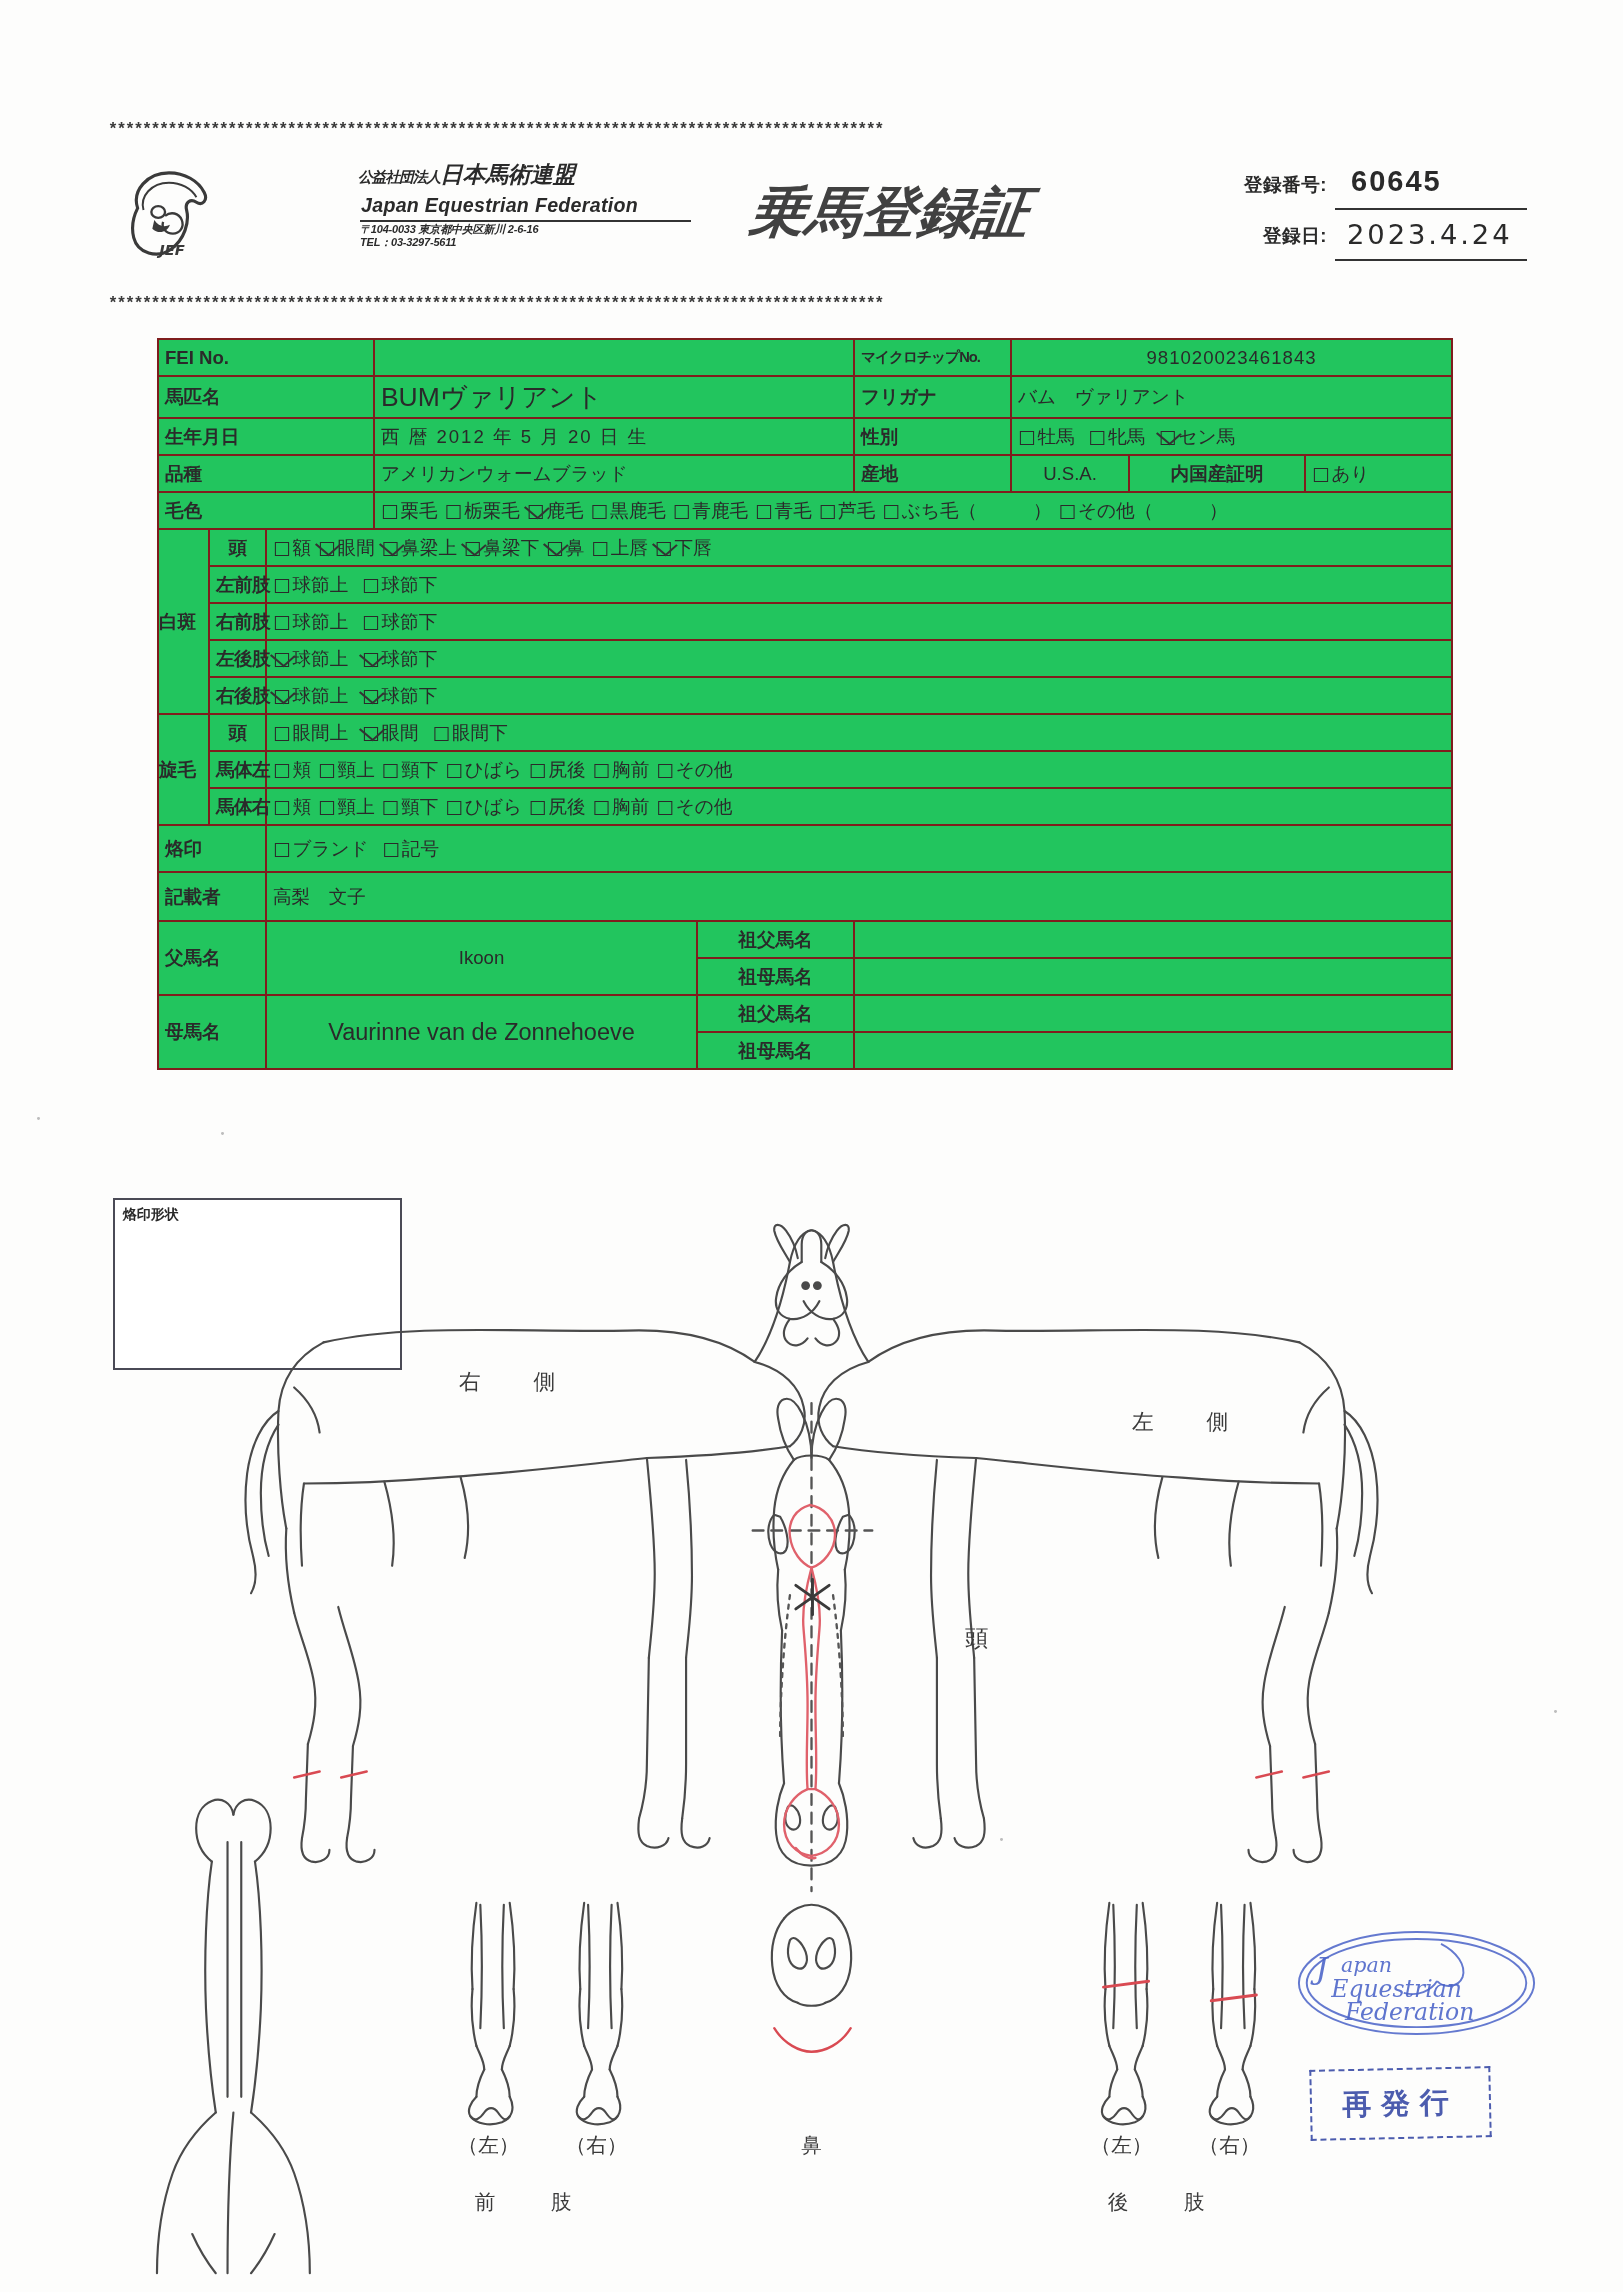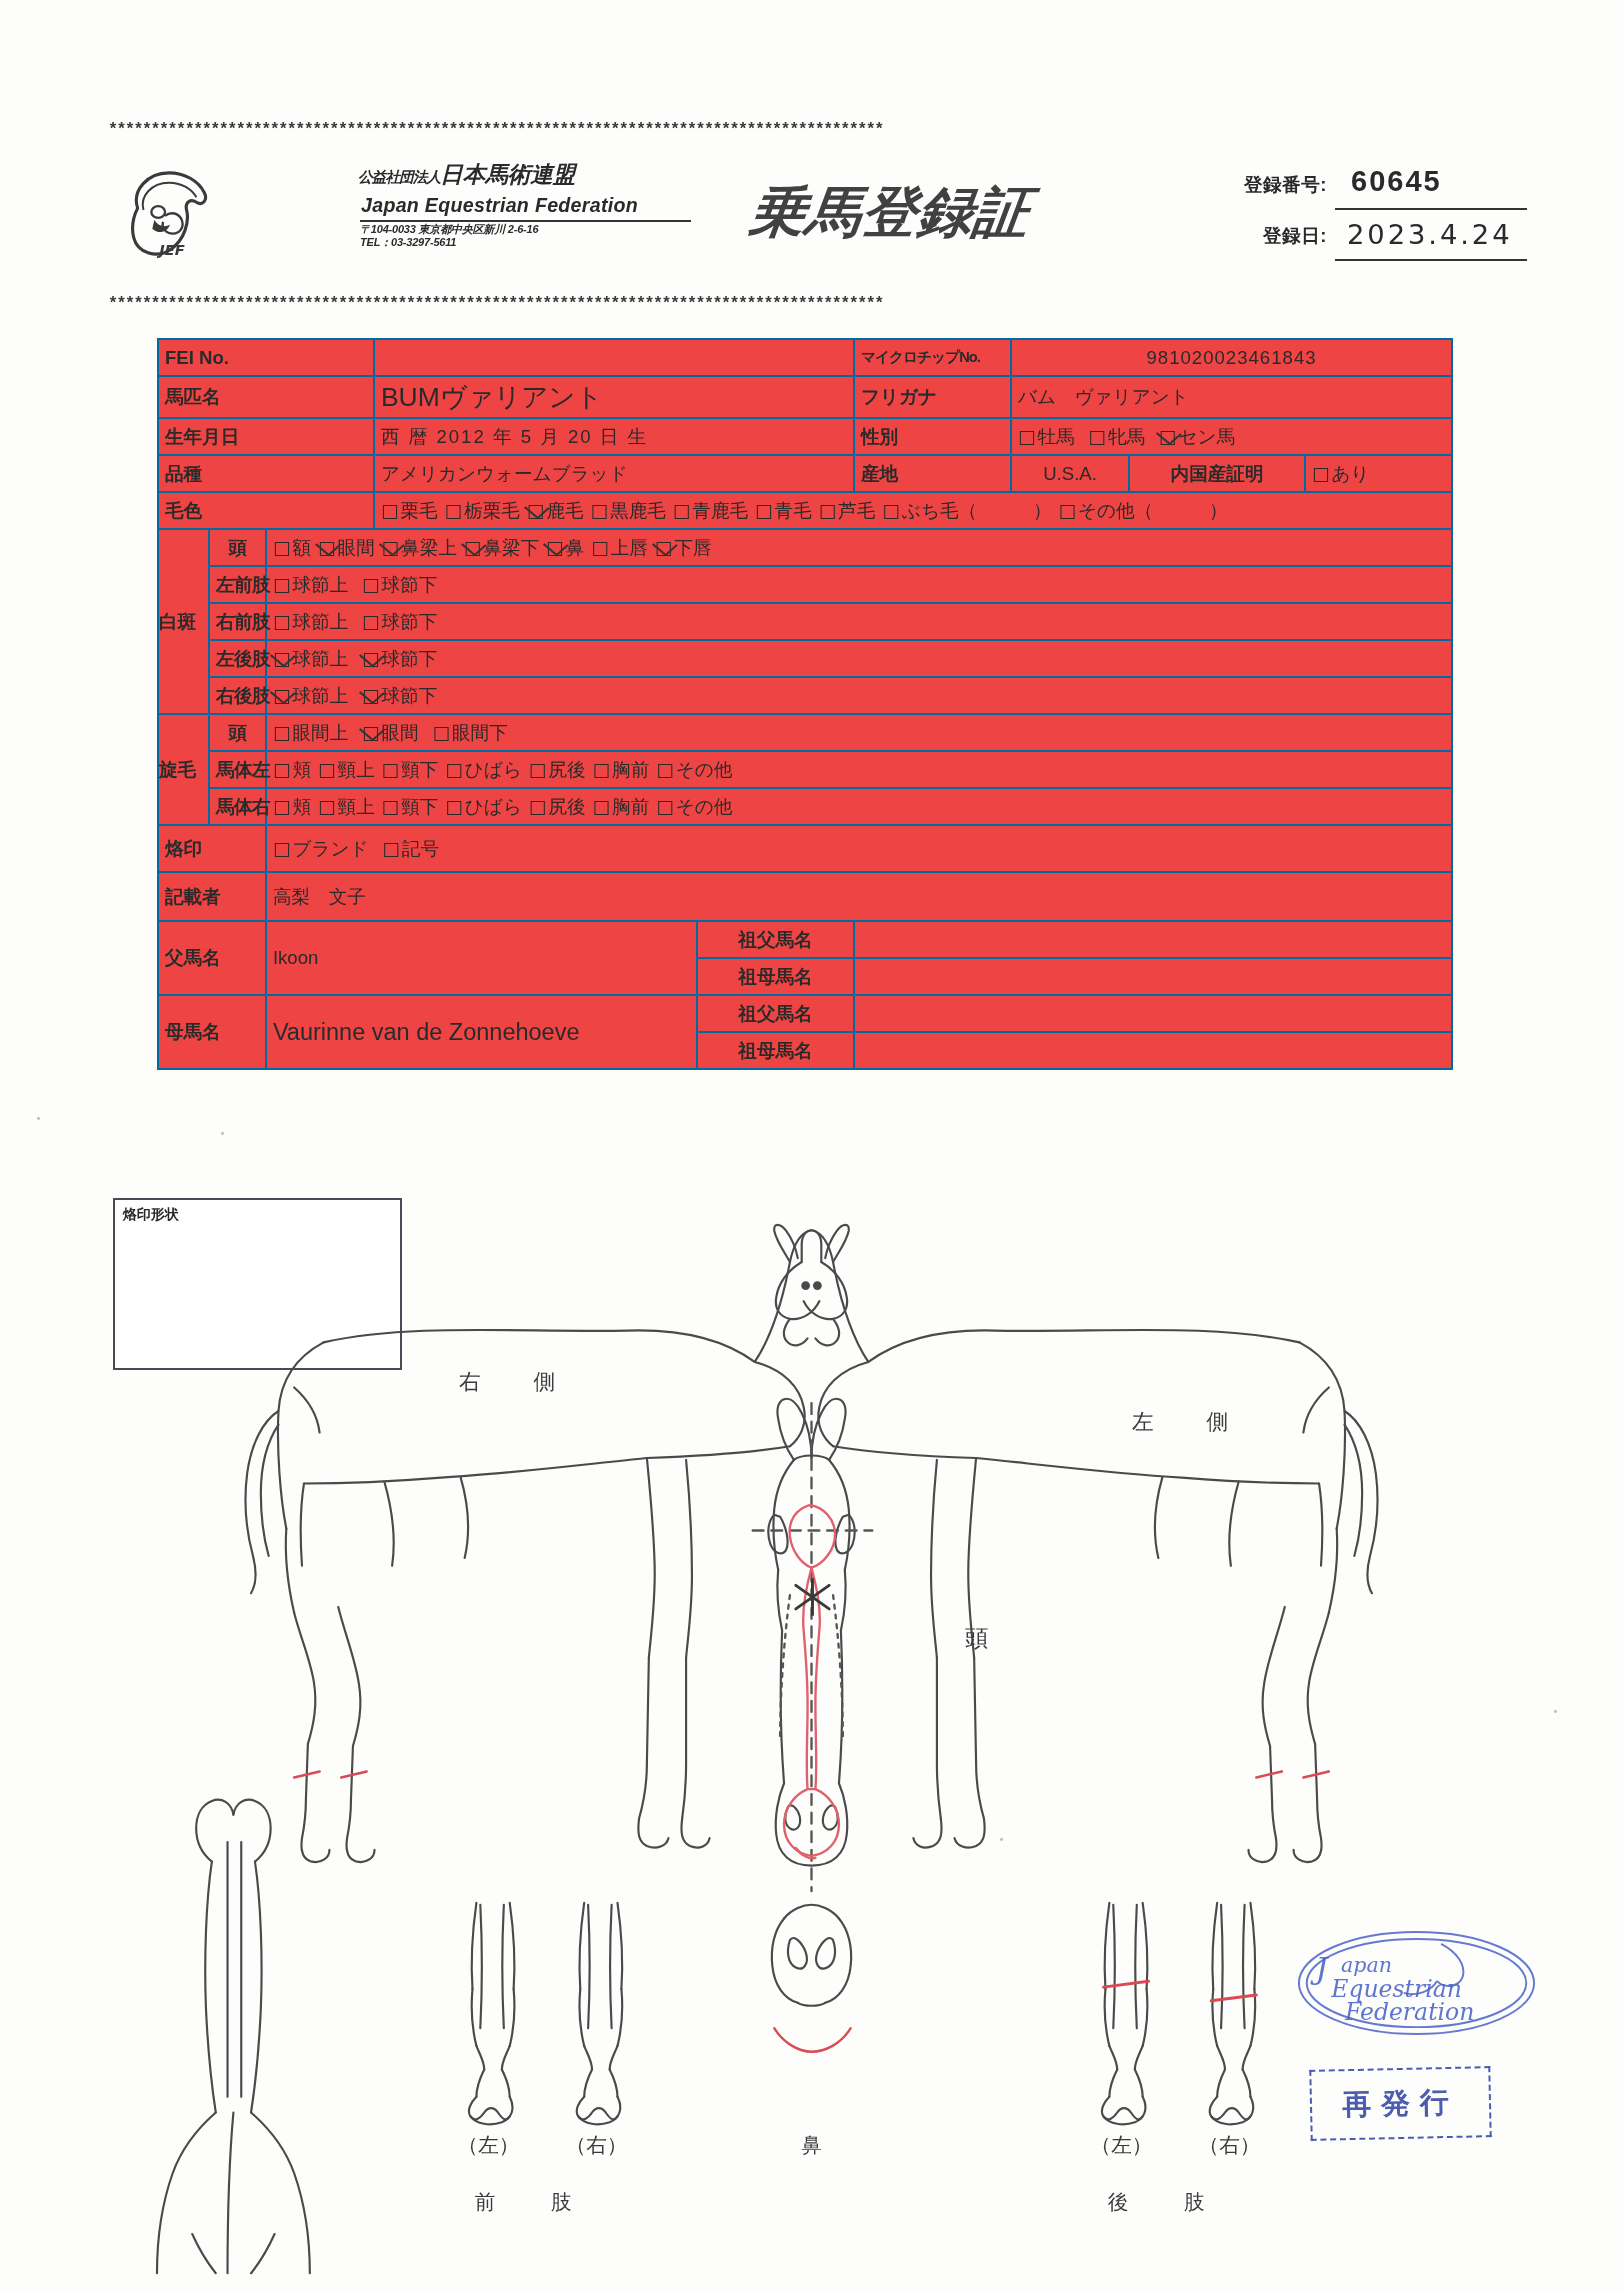--- a/index.html
+++ b/index.html
@@ -77,26 +77,26 @@
     font-family:"DejaVu Sans", sans-serif;
   }
 
   
   table.form {
     position:absolute; left:157px; top:338px; width:1294px;
     border-collapse:collapse;
     table-layout:fixed;
   }
   table.form td {
-    border:2px solid #0369a1;
+    border:2px solid #7f1d1d;
     padding:2px 5.9px;
     font-size:18.6px;
     vertical-align:middle;
     height:37px;
-    background:#ef4444;
+    background:#22c55e;
   }
   td.lbl {
     background:#dde3ec;
     font-weight:bold;
     font-size:17.6px;
     letter-spacing:0px;
     white-space:nowrap;
     padding-left:7.8px;
   }
   td.lbl.sm { font-size:14.7px; letter-spacing:-1px; }
@@ -116,21 +116,21 @@
     content:"";
     position:absolute; left:1px; top:2.9px;
     width:15.7px; height:13.7px;
     border-right:2px solid #333;
     border-bottom:2px solid #333;
     transform:rotate(40deg) skewX(-8deg);
   }
   td.sub { background:#dde3ec; font-weight:bold; font-size:16.7px; text-align:center;
            white-space:nowrap; padding:0 2px; letter-spacing:-0.5px; }
   td.thin { height:29px; }
-  .ped-name { font-size:24.5px; }
+  .ped-name { font-size:24.5px;text-align:center; }
   .ped-name.sm { font-size:23.5px; }
 
   
   .brand-box {
     position:absolute; left:113px; top:1198px;
     width:289px; height:172px;
     border:2px solid #4a4a56; background:#fff;
   }
   .brand-box .t { font-size:14px; font-weight:bold; padding:5.9px 7.8px; }
 

